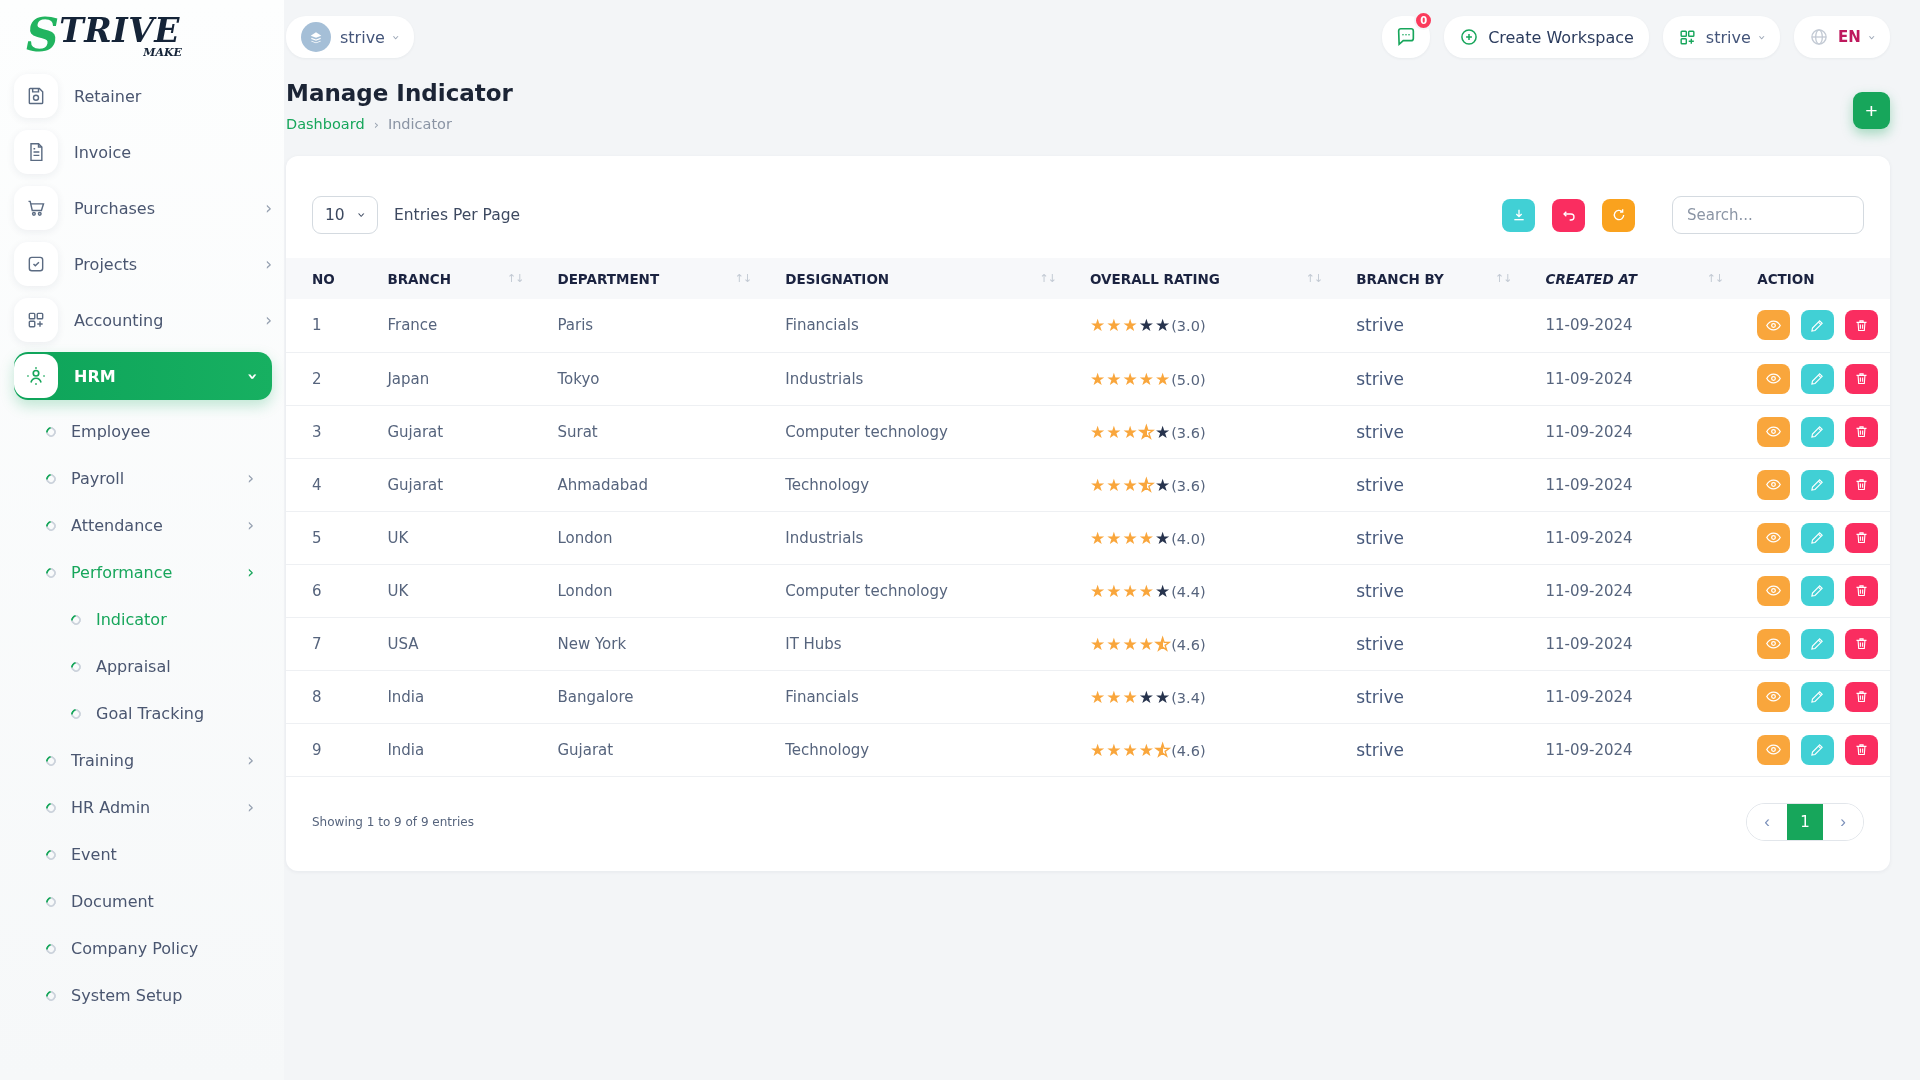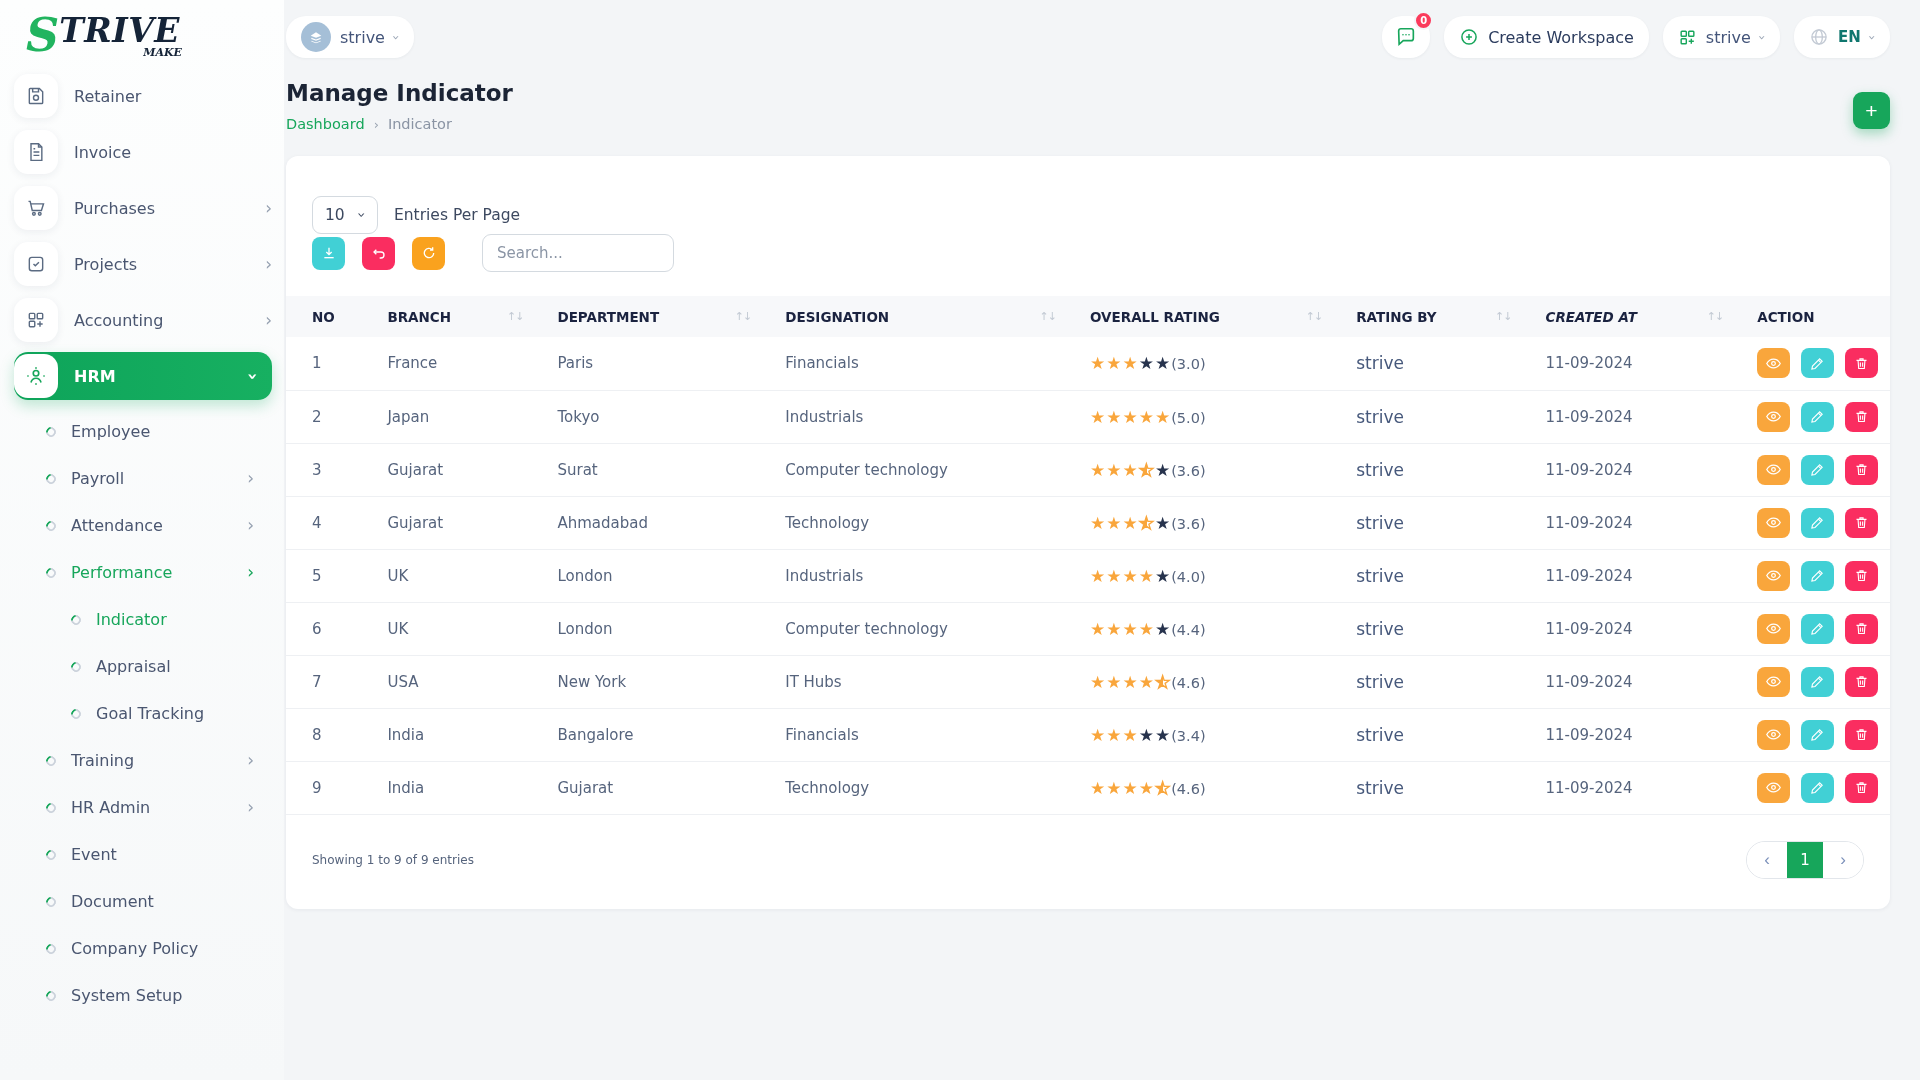--- a/index.html
+++ b/index.html
@@ -34,33 +34,33 @@
 
   
   .main { flex:1; padding:0 30px 0 2px; }
   .topbar { height:58px; display:flex; align-items:center; justify-content:space-between; padding-top:16px; }
   .chip { background:#fff; border-radius:20px; height:42px; display:flex; align-items:center; gap:9px; padding:0 15px; box-shadow:0 1px 3px rgba(20,30,55,.05); font-size:16px; color:#44557a; cursor:pointer; }
   .ws-avatar { width:30px; height:30px; border-radius:50%; background:#a5bfd7; display:flex; align-items:center; justify-content:center; }
   .topbar-right { display:flex; align-items:center; gap:14px; }
   .chat-chip { position:relative; width:48px; justify-content:center; padding:0; }
   .badge { position:absolute; top:-5px; right:-3px; min-width:19px; height:19px; border-radius:10px; background:#fb3b5c; color:#fff; font-size:10px; font-weight:700; display:flex; align-items:center; justify-content:center; border:2px solid #f3f5f7; }
   .chip .cw-label { color:#2c3c5e; }
-  .lang-code { color:#0f766e; font-weight:700; font-size:15px; }
+  .lang-code { color:#be185d; font-weight:700; font-size:15px; }
   .chip-chev { color:#9aa5b5; font-size:13px; transform:rotate(90deg); display:inline-block; }
 
   .page-head { display:flex; justify-content:space-between; align-items:flex-start; margin-top:22px; }
   .page-title { font-size:23px; font-weight:700; color:#1b2435; }
   .breadcrumb { margin-top:10px; font-size:14.5px; display:flex; align-items:center; gap:9px; }
   .bc-root { color:#17a65b; cursor:pointer; }
   .bc-sep { color:#9aa4b2; font-size:13px; }
   .bc-current { color:#8a94a4; }
   .add-btn { width:37px; height:37px; border-radius:9px; background:#17a65b; color:#fff; font-size:21px; border:none; display:flex; align-items:center; justify-content:center; box-shadow:0 5px 12px rgba(23,166,91,.35); cursor:pointer; margin-top:12px; }
 
   .card { margin-top:24px; background:#fff; border-radius:12px; padding:26px 0 30px 0; box-shadow:0 1px 4px rgba(25,35,60,.06); }
-  .card-controls { display:flex; justify-content:space-between; align-items:flex-start; padding:14px 26px 24px 26px;flex-direction:column; }
+  .card-controls { display:flex; justify-content:space-between; align-items:flex-start; padding:14px 26px 24px 26px; }
   .entries { display:flex; align-items:center; gap:16px; font-size:15.5px; color:#3d4960; }
   .select { width:66px; height:38px; border:1px solid #d4dae0; border-radius:9px; background:#fff; display:flex; align-items:center; justify-content:space-between; padding:0 12px; cursor:pointer; color:#3d4960; }
   .select .chip-chev { color:#3d4960; font-size:14px; }
   .right-controls { display:flex; align-items:center; gap:17px; }
   .icon-btn { width:33px; height:33px; border-radius:8px; border:none; display:flex; align-items:center; justify-content:center; cursor:pointer; }
   .btn-download { background:#41d0d5; }
   .btn-undo { background:#fa2d60; }
   .btn-refresh { background:#faa21e; }
   .search-input { margin-left:20px; width:192px; height:38px; border:1px solid #d4dae0; border-radius:9px; padding:0 14px; font-size:15px; color:#42506a; outline:none; font-family:inherit; background:#fff; }
   .search-input::placeholder { color:#8b95a5; }
@@ -353,21 +353,21 @@
                 </span>
               </th>
             <th class="col-rating">
                 <span class="h">
                   <span>OVERALL RATING</span>
                   <span class="sort">↑↓</span>
                 </span>
               </th>
             <th class="col-added">
                 <span class="h">
-                  <span>RATING BY</span>
+                  <span>BRANCH BY</span>
                   <span class="sort">↑↓</span>
                 </span>
               </th>
             <th class="col-created">
                 <span class="h">
                   <span>CREATED AT</span>
                   <span class="sort">↑↓</span>
                 </span>
               </th>
             <th><span>ACTION</span></th>

